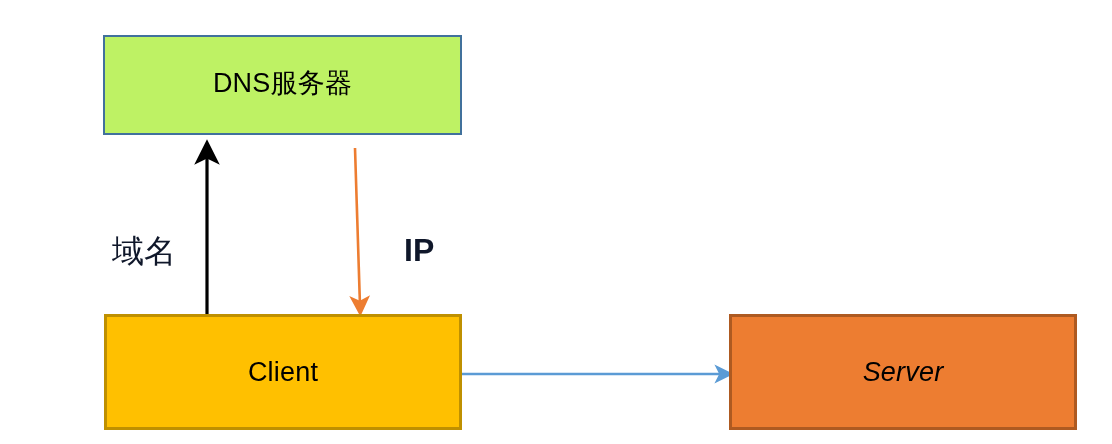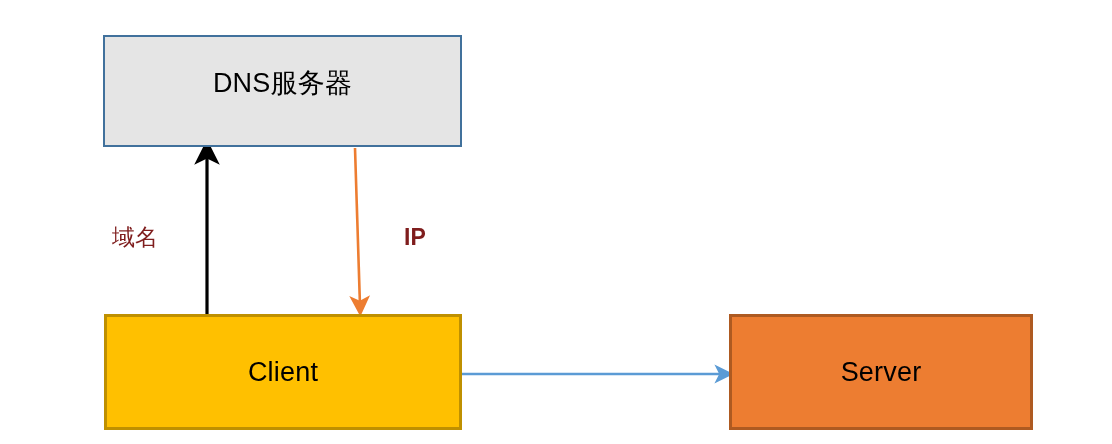--- a/index.html
+++ b/index.html
@@ -25,51 +25,53 @@
     justify-content: center;
     color: #000000;
     font-family: "Liberation Sans", sans-serif;
     font-weight: 400;
     letter-spacing: 0.2px;
   }
   #node-dns {
     left: 103px;
     top: 35px;
     width: 359px;
-    height: 112px;
-    background: #e5e5e5;
+    height: 100px;
+    background: #bef264;
     border: 2px solid #41719C;
     align-items: flex-start;
     padding-top: 28px;
     font-size: 27px;
   }
   #node-client {
     left: 104px;
     top: 314px;
     width: 358px;
     height: 116px;
     background: #FFC000;
     border: 3px solid #BF9000;
     font-size: 27px;
   }
   #node-server {
     left: 729px;
     top: 314px;
-    width: 304px;
+    width: 348px;
     height: 116px;
     background: #ED7D31;
     border: 3px solid #AE5A21;
     font-size: 27px;
+    font-style: italic;
   }
   .edge-label {
     position: absolute;
-    color: #7f1d1d;
-    font-size: 23px;
+    color: #0f172a;
+    font-size: 32px;
     font-family: "Liberation Sans", sans-serif;
     white-space: nowrap;
+    margin-top: 8px;
   }
   #label-domain {
     left: 112px;
     top: 222px;
   }
   #label-ip {
     left: 404px;
     top: 224px;
     font-weight: bold;
   }

